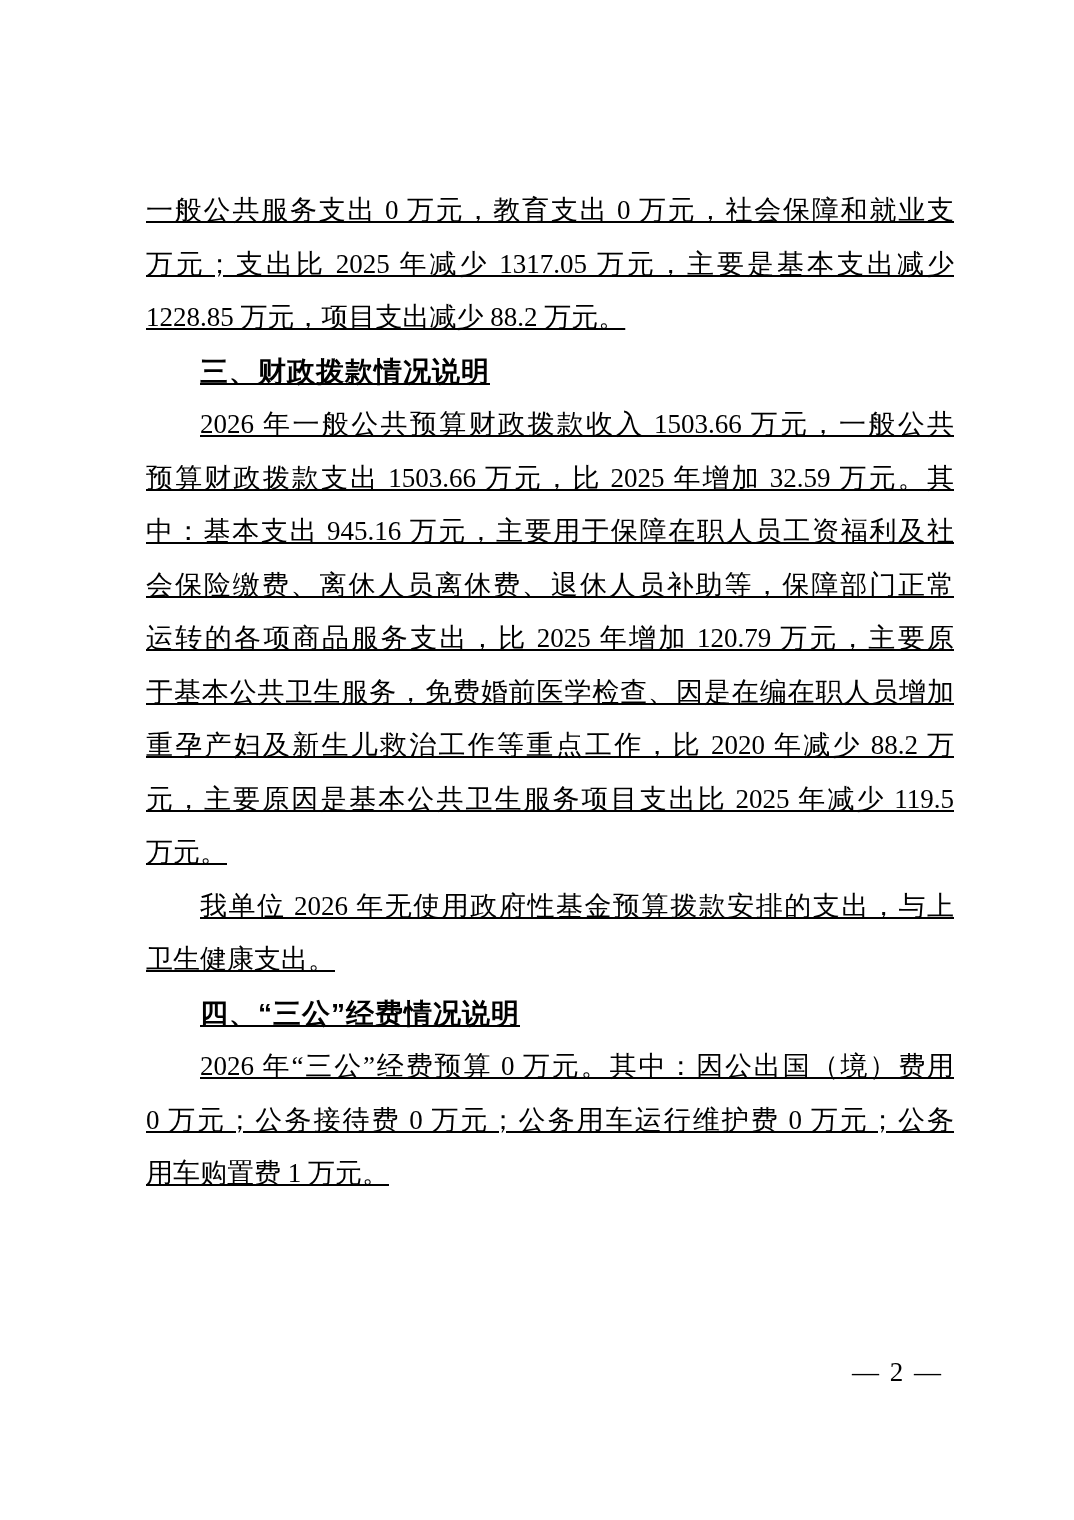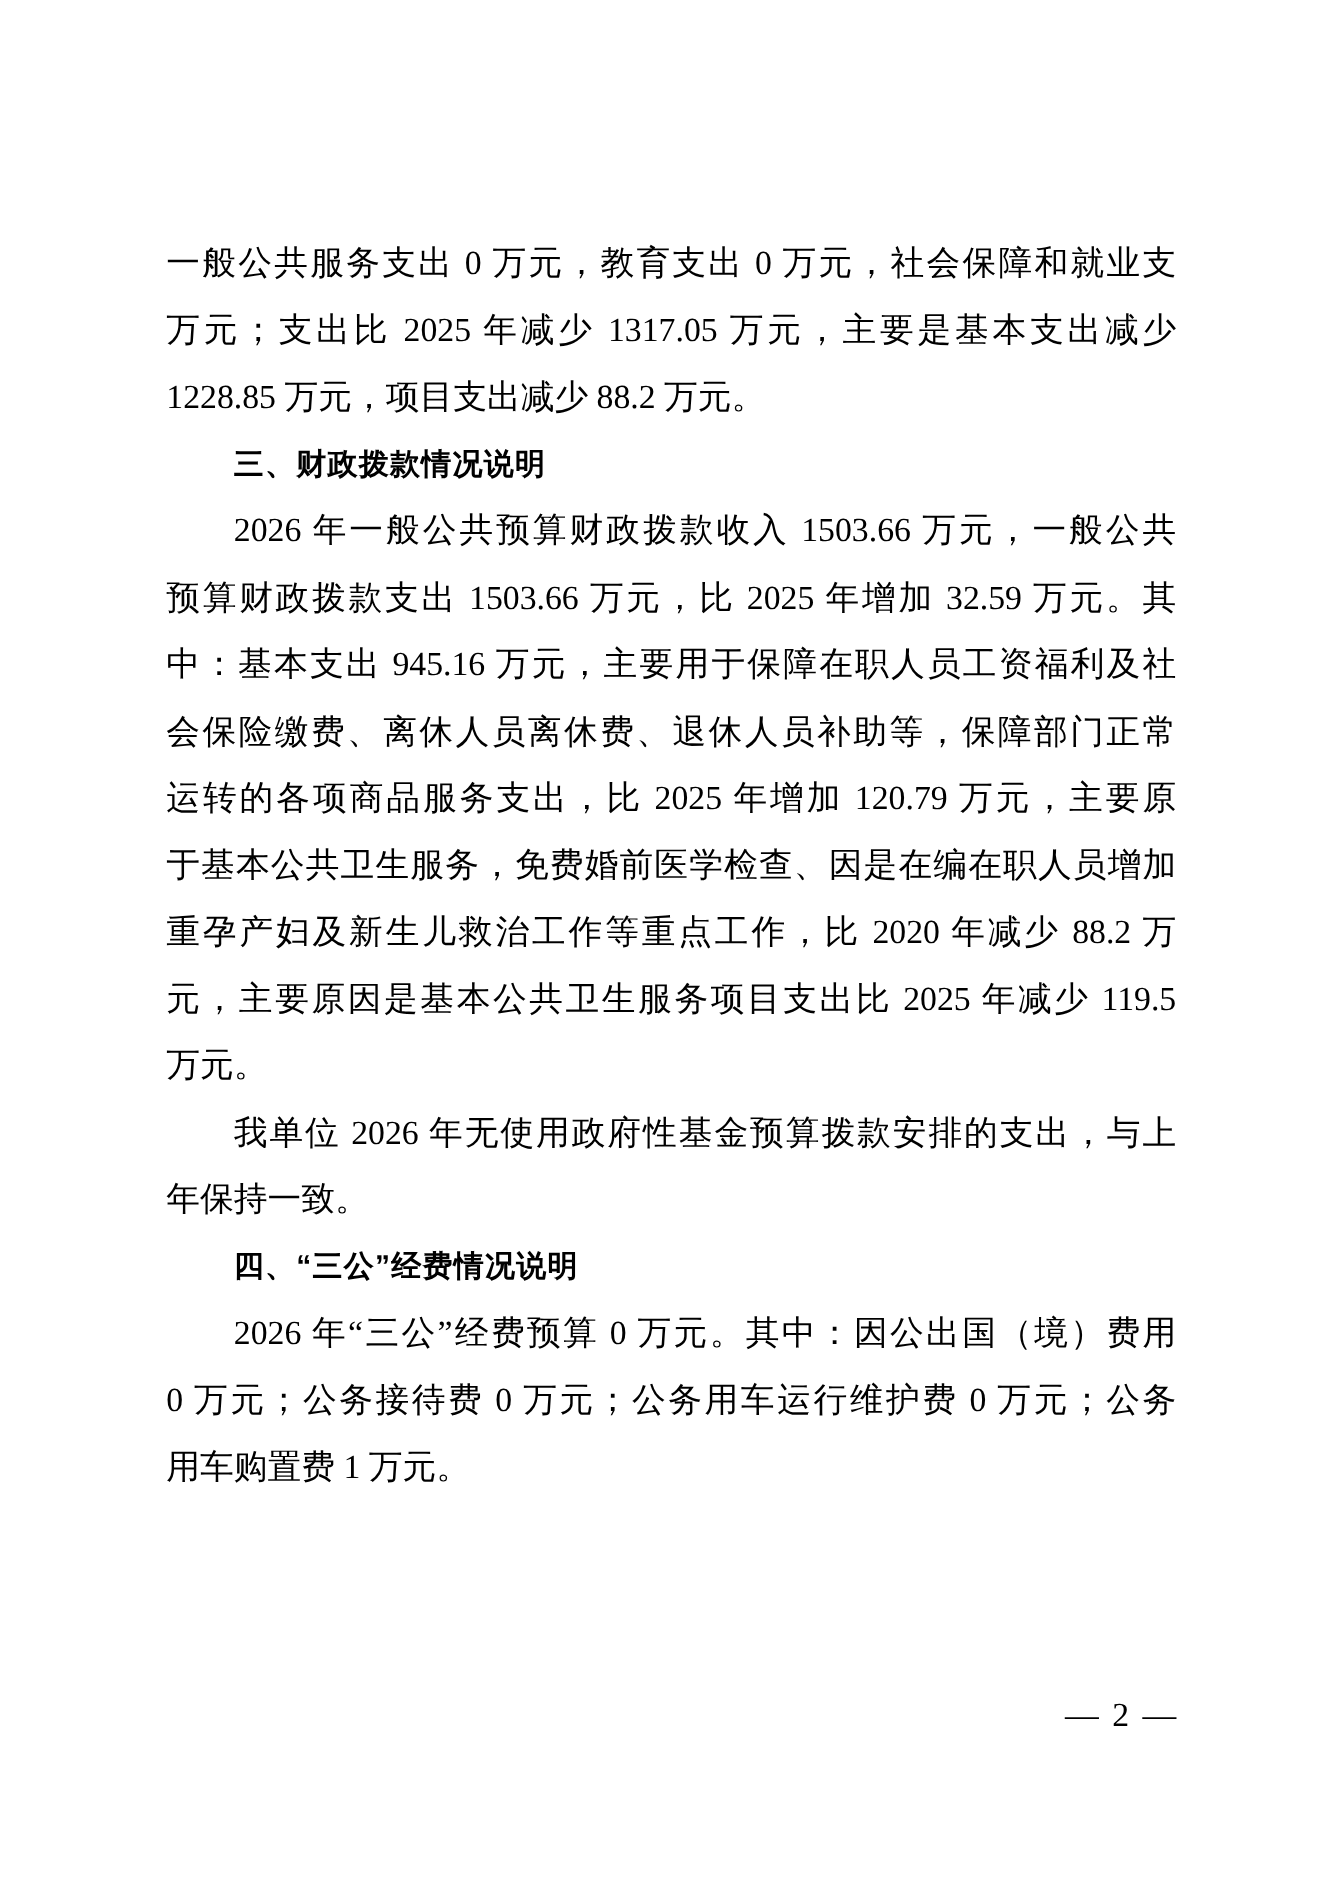--- a/index.html
+++ b/index.html
@@ -11,23 +11,24 @@
     position: relative;
     width: 1074px;
     height: 1520px;
     background: #ffffff;
     color: #000000;
     font-family: "Liberation Serif", "DejaVu Serif", serif;
     overflow: hidden;
   }
   .doc {
     position: absolute;
-    left: 133px;
+    left: 146px;
     top: 184px;
     width: 808px;
+    text-decoration: underline;
   }
   .line {
     font-size: 27px;
     line-height: 53.5px;
     height: 53.5px;
     text-align: justify;
     text-align-last: justify;
     overflow: hidden;
     white-space: normal;
     color: #000000;
@@ -35,21 +36,21 @@
   .line.last {
     text-align: center;
     text-align-last: left;
   }
   .line.indent {
     text-indent: 54px;
   }
   .heading {
     font-family: "Liberation Sans", "DejaVu Sans", sans-serif;
     font-weight: 700;
-    font-size: 24px;
+    font-size: 28px;
     line-height: 53.5px;
     height: 53.5px;
     padding-left: 54px;
     letter-spacing: 1px;
     color: #000000;
   }
   .page-number {
     position: absolute;
     top: 1352px;
     right: 131px;
@@ -72,20 +73,20 @@
       <div class="line indent">2026 年一般公共预算财政拨款收入 1503.66 万元，一般公共</div>
       <div class="line">预算财政拨款支出 1503.66 万元，比 2025 年增加 32.59 万元。其</div>
       <div class="line">中：基本支出 945.16 万元，主要用于保障在职人员工资福利及社</div>
       <div class="line">会保险缴费、离休人员离休费、退休人员补助等，保障部门正常</div>
       <div class="line">运转的各项商品服务支出，比 2025 年增加 120.79 万元，主要原</div>
       <div class="line">于基本公共卫生服务，免费婚前医学检查、因是在编在职人员增加</div>
       <div class="line">重孕产妇及新生儿救治工作等重点工作，比 2020 年减少 88.2 万</div>
       <div class="line">元，主要原因是基本公共卫生服务项目支出比 2025 年减少 119.5</div>
       <div class="line last">万元。</div>
       <div class="line indent">我单位 2026 年无使用政府性基金预算拨款安排的支出，与上</div>
-      <div class="line last">年保持一致。</div>
+      <div class="line last">卫生健康支出。</div>
       <div class="heading">四、“三公”经费情况说明</div>
       <div class="line indent">2026 年“三公”经费预算 0 万元。其中：因公出国（境）费用</div>
       <div class="line">0 万元；公务接待费 0 万元；公务用车运行维护费 0 万元；公务</div>
       <div class="line last">用车购置费 1 万元。</div>
     </main>
   <div class="page-number">— 2 —</div>
 </div>
 
 </body></html>

